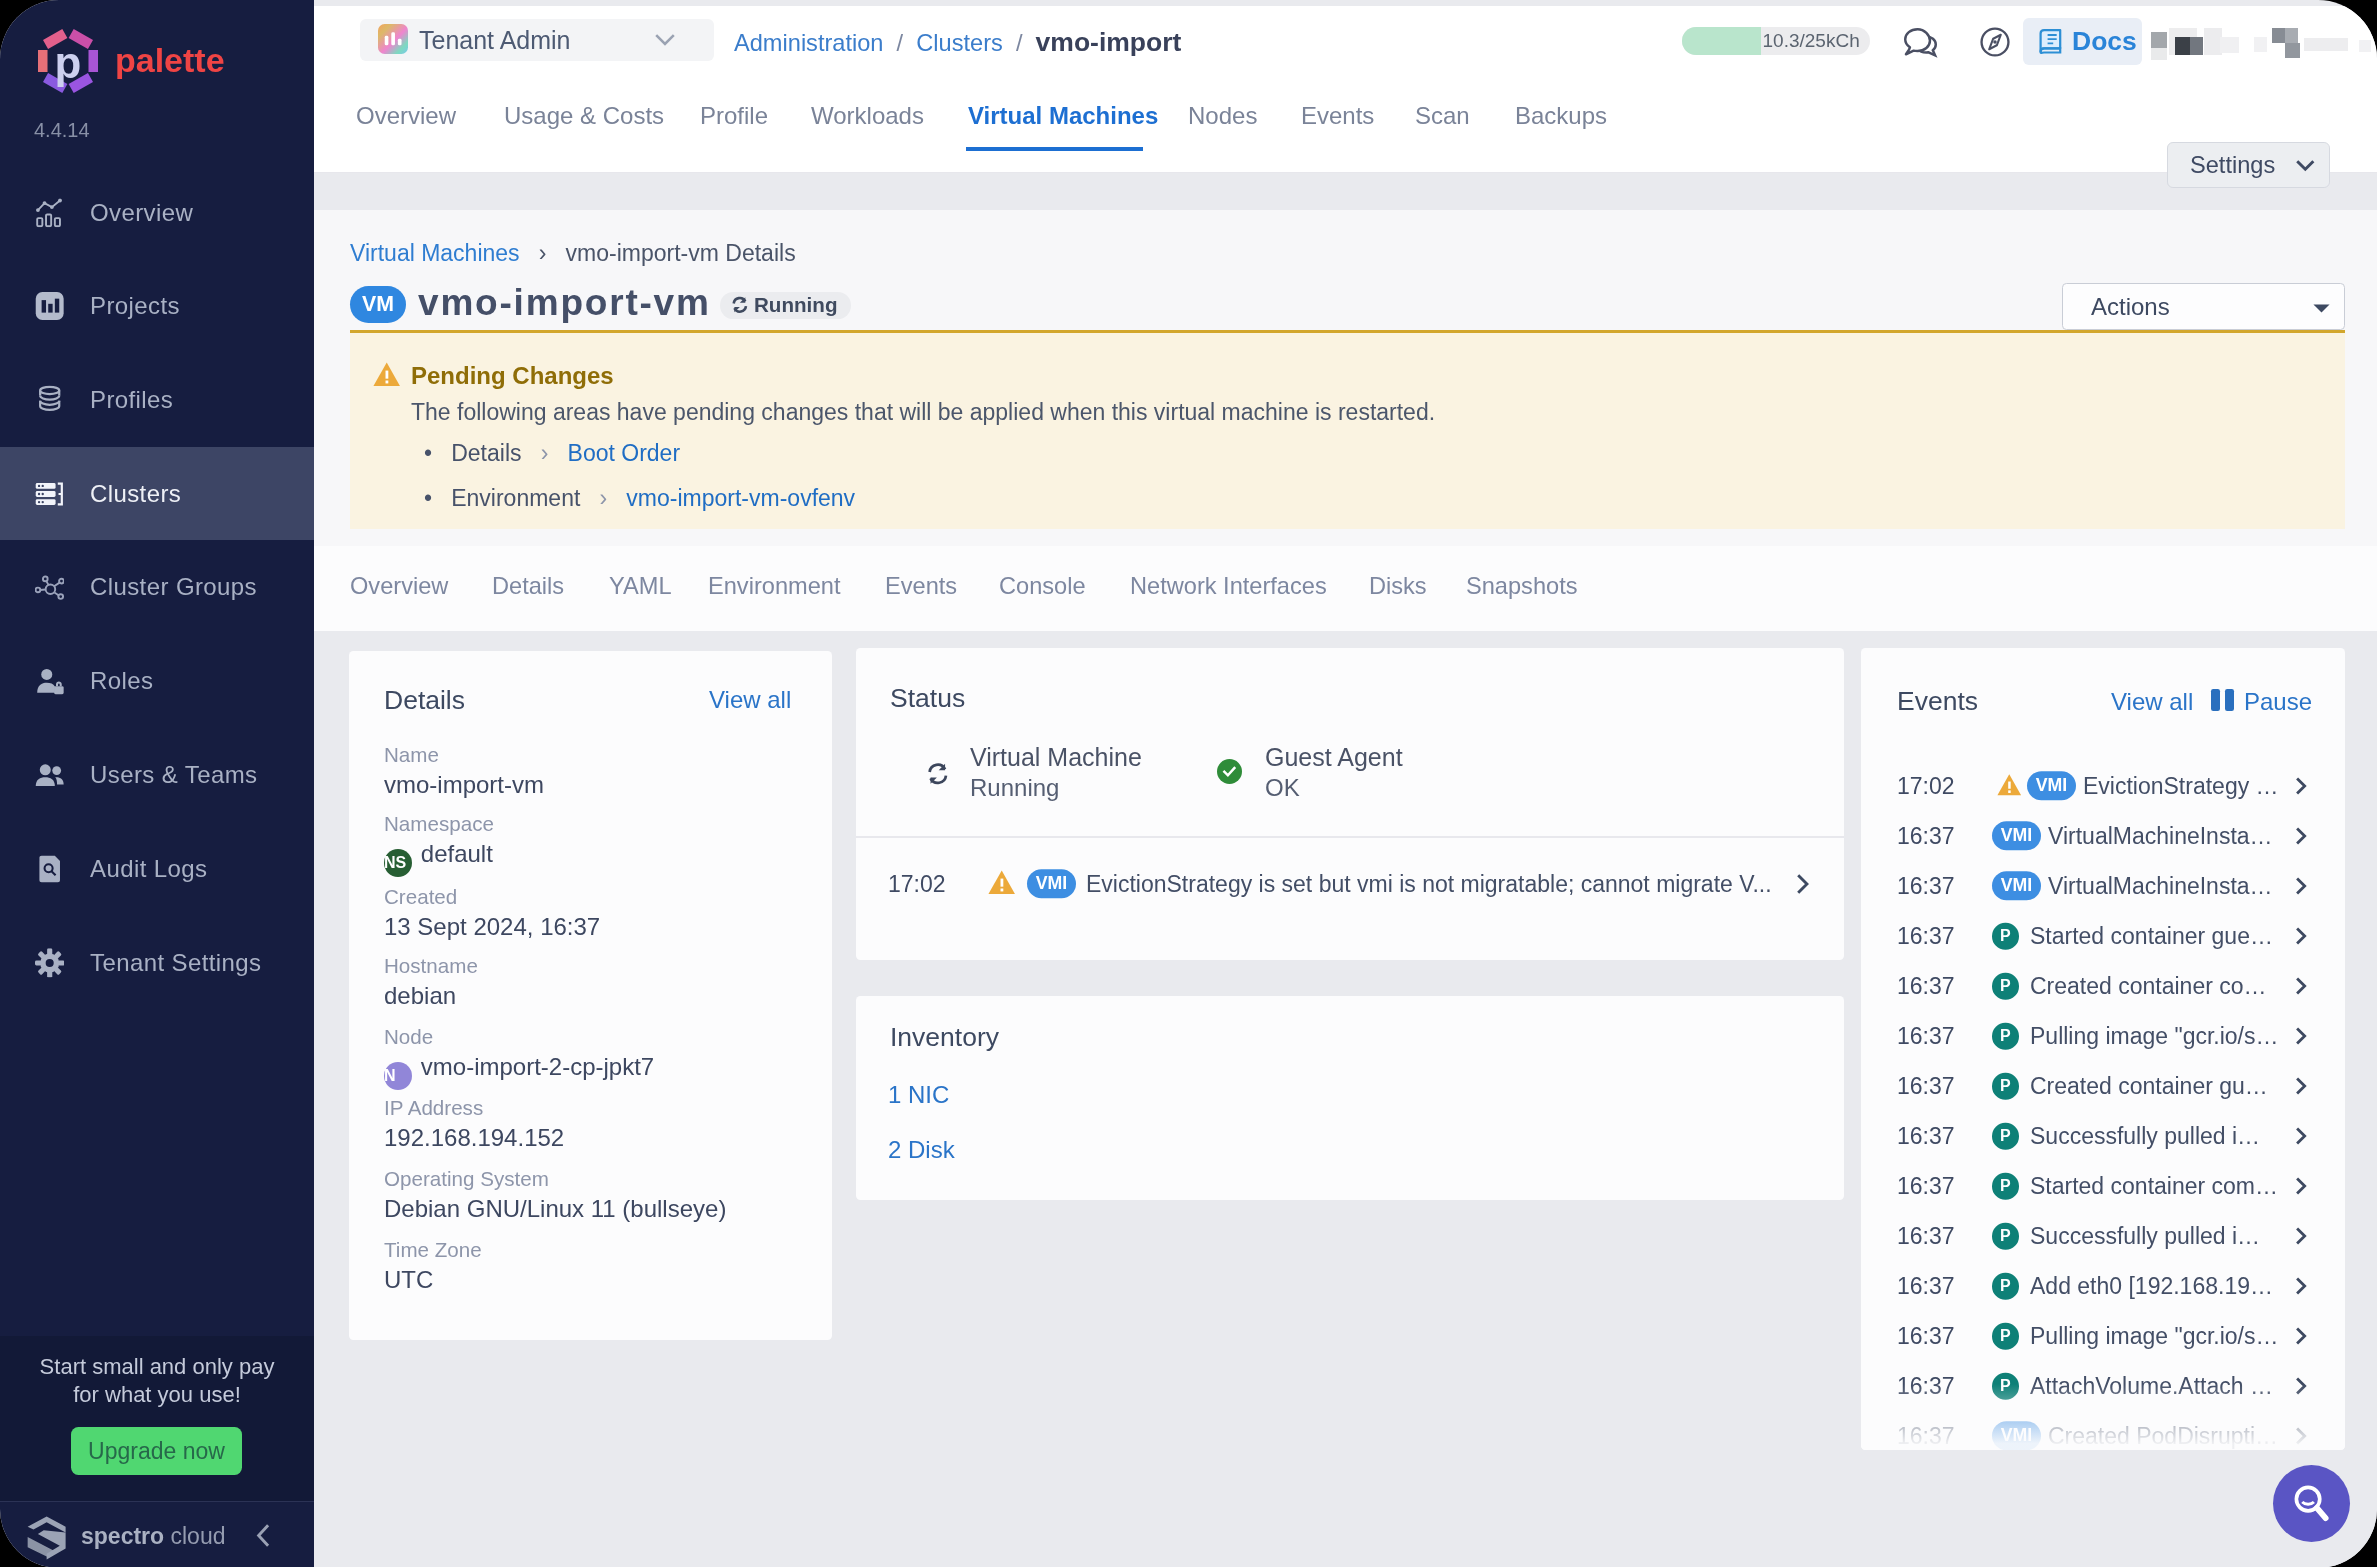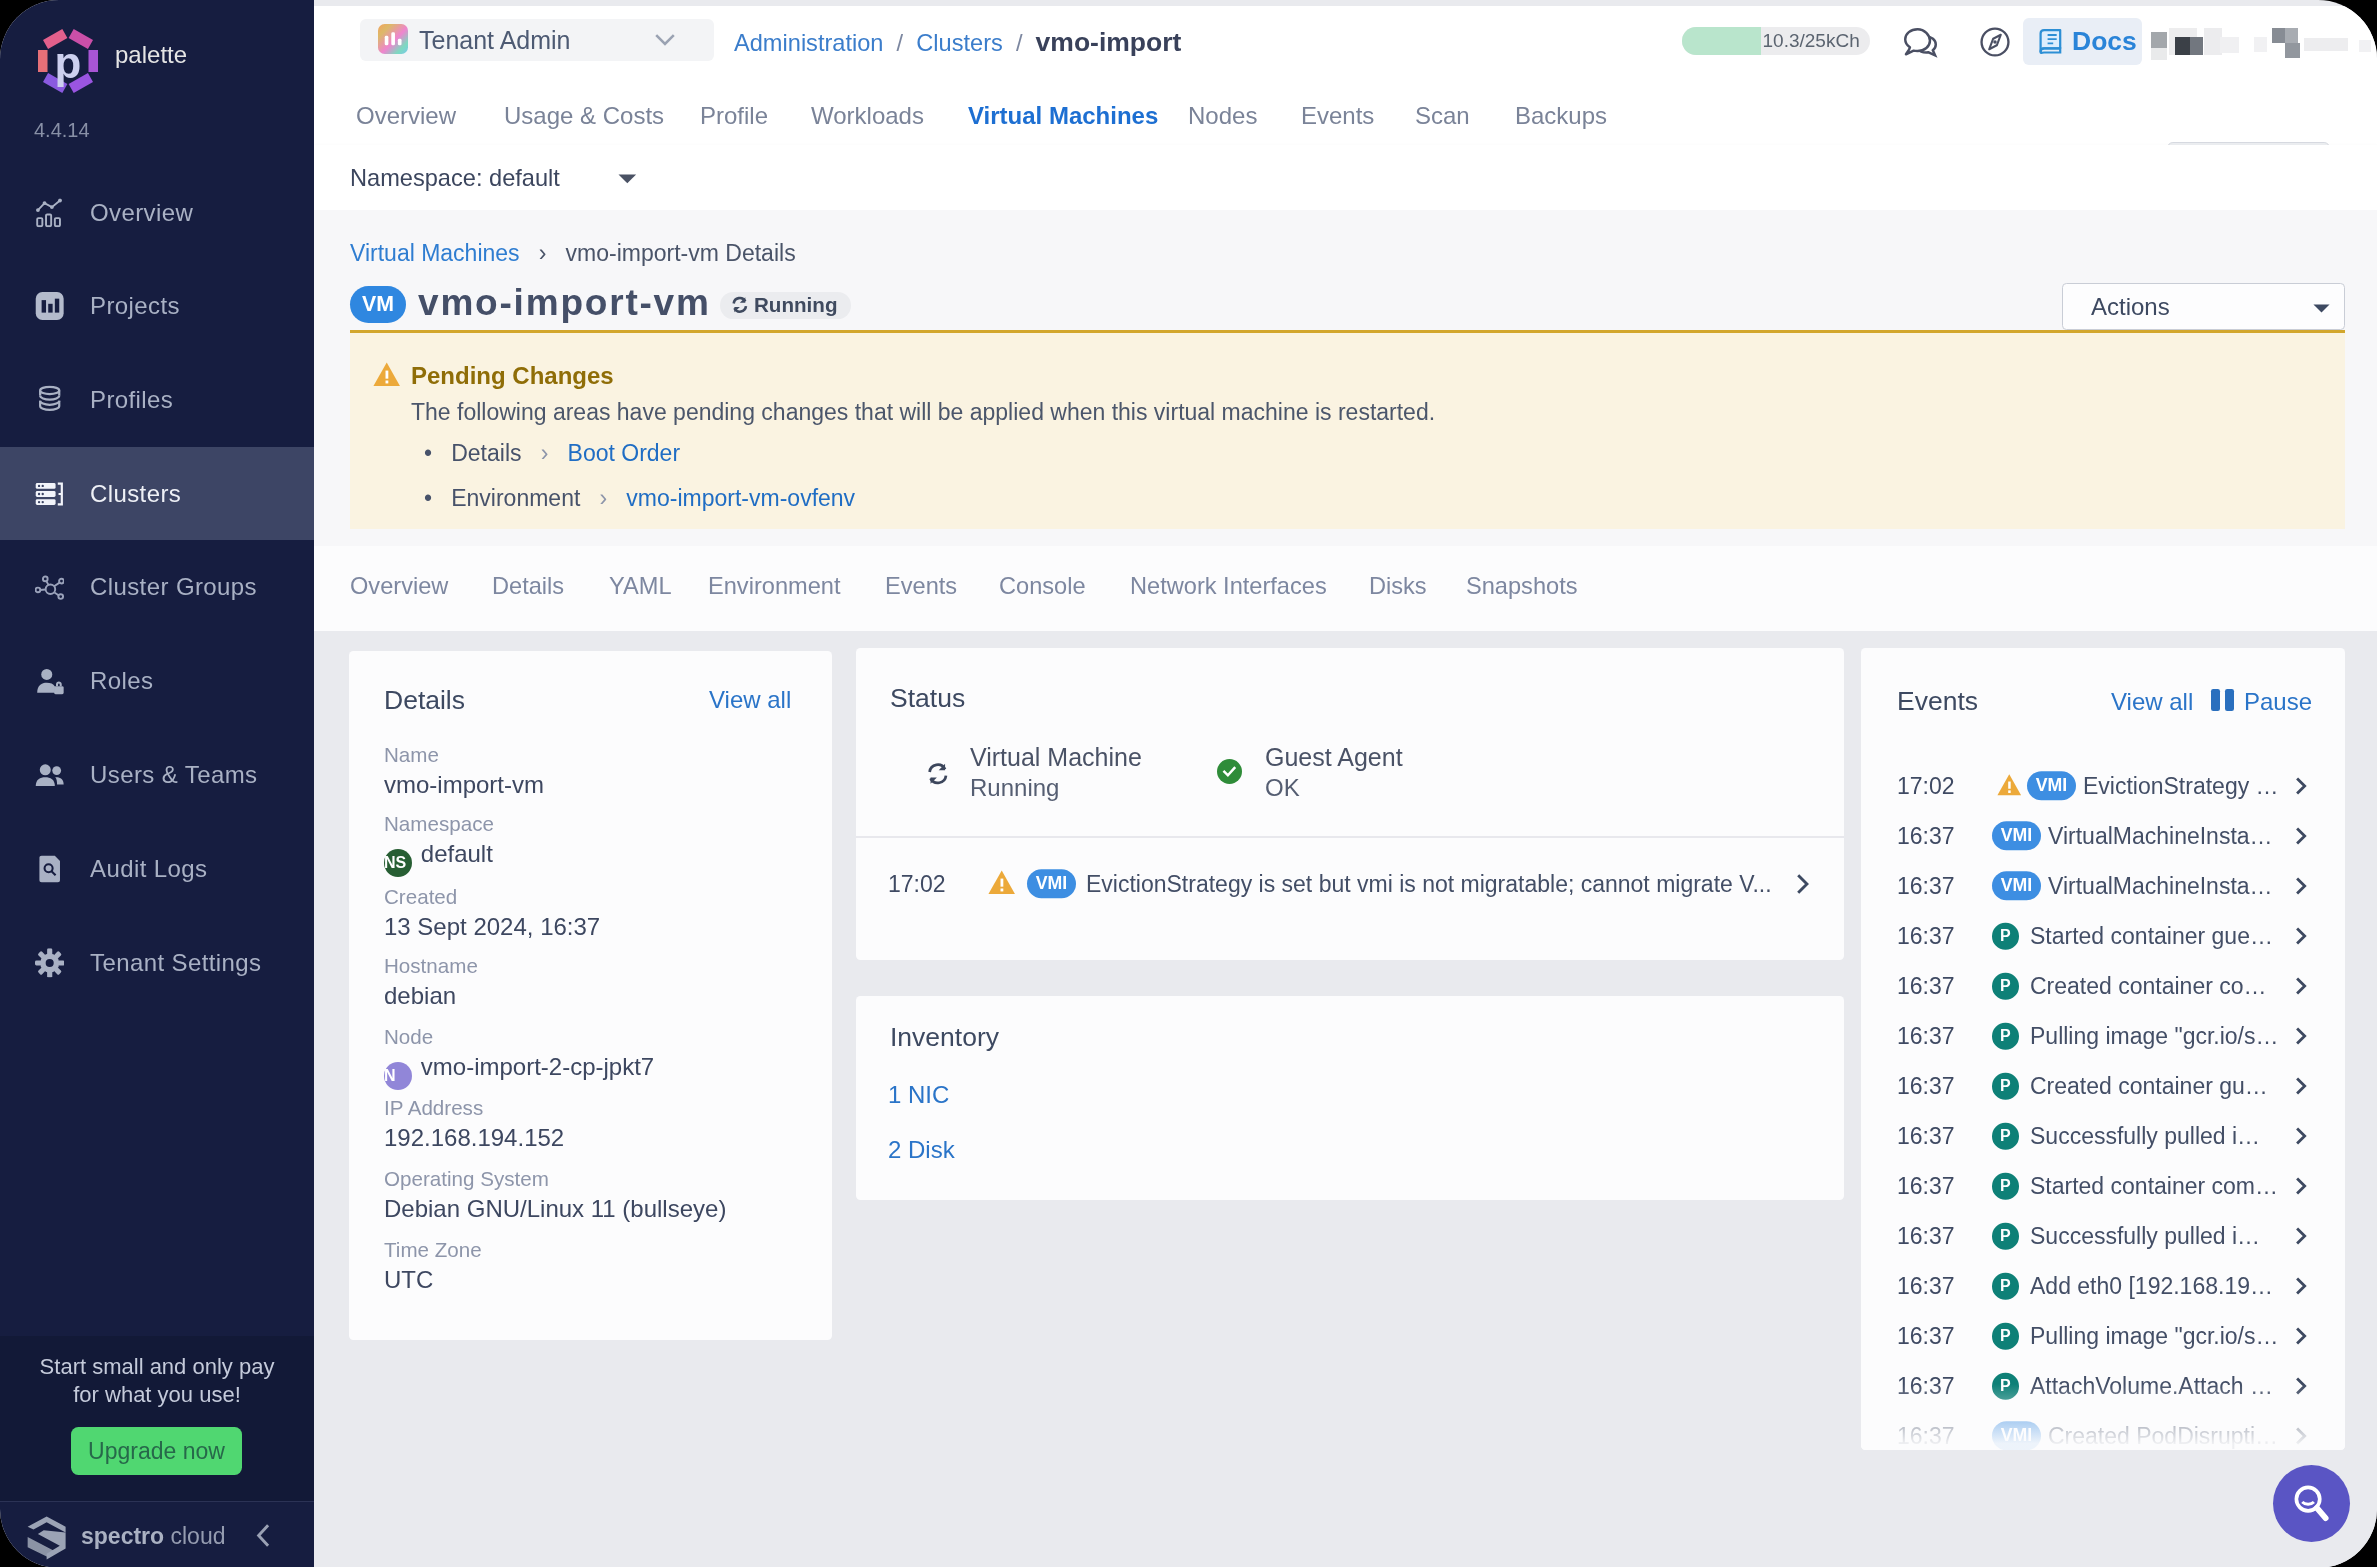--- a/index.html
+++ b/index.html
@@ -163,26 +163,20 @@
       <div class="abs" style="left:1890px;top:22px;width:17.7px;height:26.5px;background:#ececee"></div>
       <div class="abs" style="left:1906px;top:31px;width:19px;height:16px;background:#f0f0f2"></div>
       <div class="abs" style="left:1940px;top:31px;width:13.2px;height:14.7px;background:#f1f1f3"></div>
       <div class="abs" style="left:1958px;top:22px;width:13.2px;height:14.7px;background:#878c94"></div>
       <div class="abs" style="left:1971px;top:22px;width:13.2px;height:14.7px;background:#a8acb2"></div>
       <div class="abs" style="left:1971px;top:37px;width:14.7px;height:14.7px;background:#92979e"></div>
       <div class="abs" style="left:1990px;top:32px;width:44px;height:13.2px;background:#ededef"></div>
       <div class="abs" style="left:2045px;top:34px;width:11.8px;height:11.8px;background:#f1f1f3"></div>
     </div>
 
-    <div class="nsbar">
-      <div class="t">Namespace: default</div>
-      <svg class="abs" style="left:303px;top:28px" width="20.6" height="11.8" viewBox="0 0 28 16">
-          <path d="M2 2 L14 14 L26 2 Z" fill="#4a5264"></path>
-        </svg>
-    </div>
 
     <div class="zone">
       <div class="bc2"><a>Virtual Machines</a> &nbsp;&nbsp;›&nbsp;&nbsp; vmo-import-vm Details</div>
       <div class="vm-pill">VM</div>
       <div class="vm-title">vmo-import-vm</div>
       <div class="run-pill">Running
         <svg class="abs" style="left:11px;top:4.4px" width="17.7" height="17.7" viewBox="0 0 26 26">
             <path d="M4 11 A9 9 0 0 1 21 8 M22 15 A9 9 0 0 1 5 18" stroke="#3f4a5f" stroke-width="3.8" fill="none"></path>
             <path d="M21 2 L21 10 L13 10" fill="#3f4a5f"></path>
             <path d="M5 24 L5 16 L13 16" fill="#3f4a5f"></path>
@@ -428,21 +422,21 @@
       <g fill="none" stroke-width="14">
         <path d="M10.3 23.5 L36.7 8.5" stroke="#e2608c"></path>
         <path d="M45.3 8.5 L71.7 23.5" stroke="#ca4fa8"></path>
         <path d="M76 31 L76 61" stroke="#a855d4"></path>
         <path d="M71.7 68.5 L45.3 83.5" stroke="#9a55e0"></path>
         <path d="M36.7 83.5 L10.3 68.5" stroke="#8a5ae0"></path>
         <path d="M6 61 L6 31" stroke="#e57078"></path>
       </g>
       <text x="41" y="69" font-size="60" font-weight="bold" font-family="Liberation Sans, sans-serif" fill="#cdd0ef" text-anchor="middle">p</text>
     </svg>
-    <div class="abs" style="left:115px;top:41px;font-size:24px;font-weight:normal;color:#e5e5e5">palette</div>
+    <div class="abs" style="left:115px;top:41px;font-size:34px;font-weight:bold;color:#ef4444">palette</div>
     <div class="version">4.4.14</div>
 
     <div class="nav-item" style="top:166px">
       <svg class="ic" viewBox="0 0 40 40">
           <g stroke="#a9b1c4" stroke-width="2.6" fill="none">
             <rect x="3" y="27" width="7" height="11" rx="1.5"></rect>
             <rect x="15" y="22" width="7" height="16" rx="1.5"></rect>
             <rect x="27" y="27" width="7" height="11" rx="1.5"></rect>
             <path d="M4 16 L13 6.5 L23 12 L34 3"></path>
           </g>

